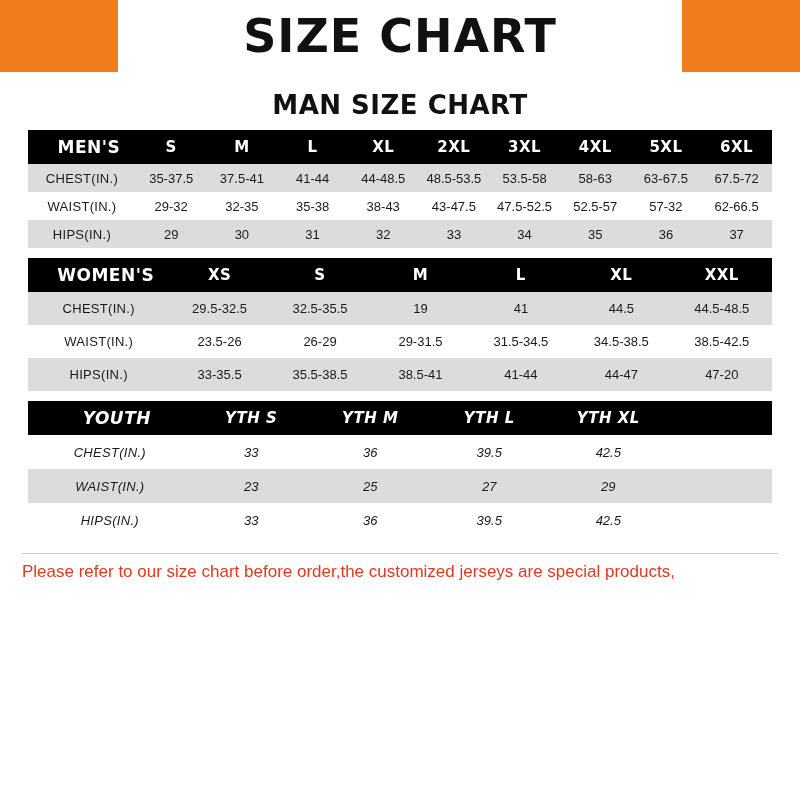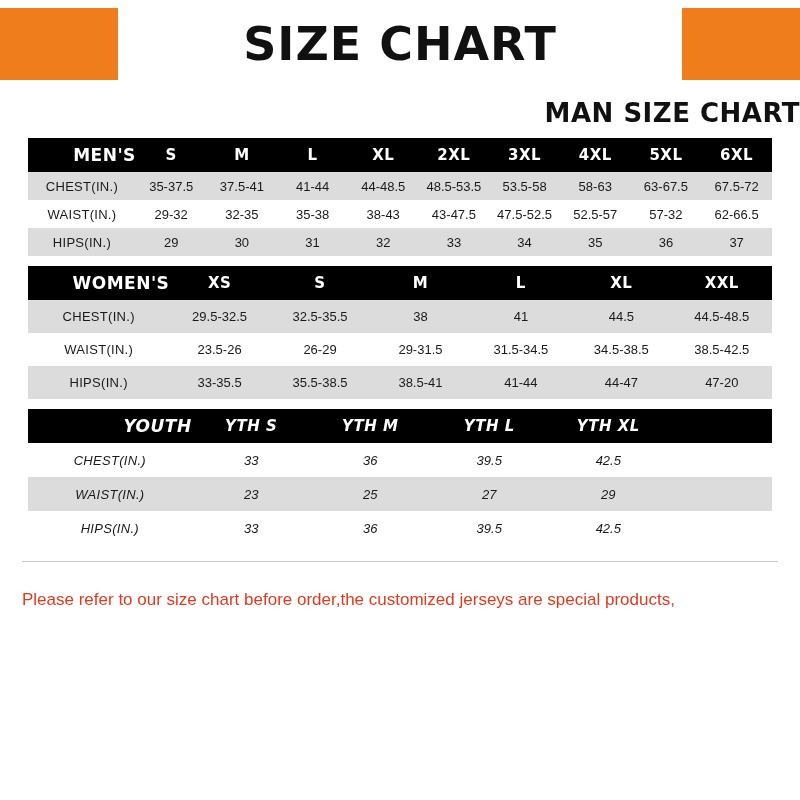--- a/index.html
+++ b/index.html
@@ -12,21 +12,20 @@
     background: #ffffff;
     font-family: "Liberation Sans", sans-serif;
     overflow: hidden;
   }
   .page {
     position: relative;
     width: 800px;
     height: 624px;
     background: #ffffff;
     box-sizing: border-box;
-    margin-top: 8px;
   }
   
   .banner {
     position: relative;
     height: 72px;
     background: #ffffff;
     display: flex;
     align-items: center;
     justify-content: center;
   }
@@ -45,21 +44,21 @@
     font-family: "DejaVu Sans", sans-serif;
     font-weight: bold;
     font-size: 46px;
     letter-spacing: 1px;
     color: #111111;
     text-align: center;
     line-height: 72px;
   }
   
   .section-title {
-    text-align: right;
+    text-align: center;
     font-family: "DejaVu Sans", sans-serif;
     font-weight: bold;
     font-size: 26px;
     color: #111111;
     letter-spacing: 0.5px;
   }
   .sec-man-title { margin-top: 18px; }
   .sec-women-title { margin-top: 22px; }
   .sec-youth-title { margin-top: 24px; }
 
@@ -88,21 +87,21 @@
   }
   table.size-table thead th {
     color: #ffffff;
     font-size: 15px;
     height: 34px;
     font-family: "DejaVu Sans", sans-serif;
     font-weight: bold;
     letter-spacing: 0.5px;
   }
   table.size-table thead th.row-head {
-    text-align: right;
+    text-align: center;
     padding-left: 14px;
     font-size: 17px;
   }
   table.size-table tbody tr.band-light { background: #dcdcdc; }
   table.size-table tbody tr.band-white { background: #ffffff; }
   table.size-table tbody td.row-head {
     font-size: 13px;
     letter-spacing: 0.3px;
     color: #1a1a1a;
     text-align: center;
@@ -117,21 +116,21 @@
   .women-table tbody tr { height: 33px; }
 
   .youth-table td, .youth-table th { font-size: 14px; font-style: italic; }
   .youth-table thead th { font-size: 17px; }
   .youth-table tbody tr { height: 34px; }
 
   
   .footer-note {
     margin: 16px 22px 0 22px;
     border-top: 1px solid #c9c9c9;
-    padding-top: 26px;
+    padding-top: 6px;
     color: #e03a1e;
     font-size: 17px;
     line-height: 1.45;
     font-family: "Liberation Sans", sans-serif;
     text-align: left;
   }
   .footer-note div { white-space: nowrap; }
 </style>
 </head>
 <body>
@@ -234,21 +233,21 @@
           <th>L</th>
           <th>XL</th>
           <th>XXL</th>
         </tr>
       </thead>
       <tbody>
         <tr class="band-light">
           <td class="row-head">CHEST(IN.)</td>
           <td>29.5-32.5</td>
           <td>32.5-35.5</td>
-          <td>38</td>
+          <td>19</td>
           <td>41</td>
           <td>44.5</td>
           <td>44.5-48.5</td>
         </tr>
         <tr class="band-white">
           <td class="row-head">WAIST(IN.)</td>
           <td>23.5-26</td>
           <td>26-29</td>
           <td>29-31.5</td>
           <td>31.5-34.5</td>

